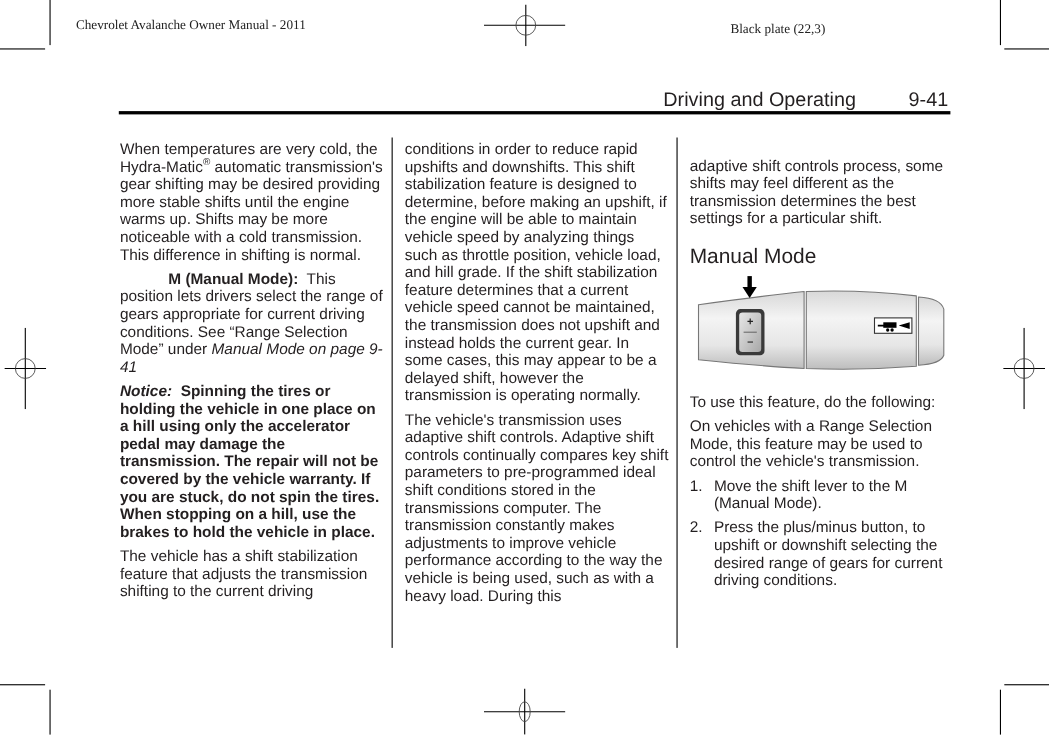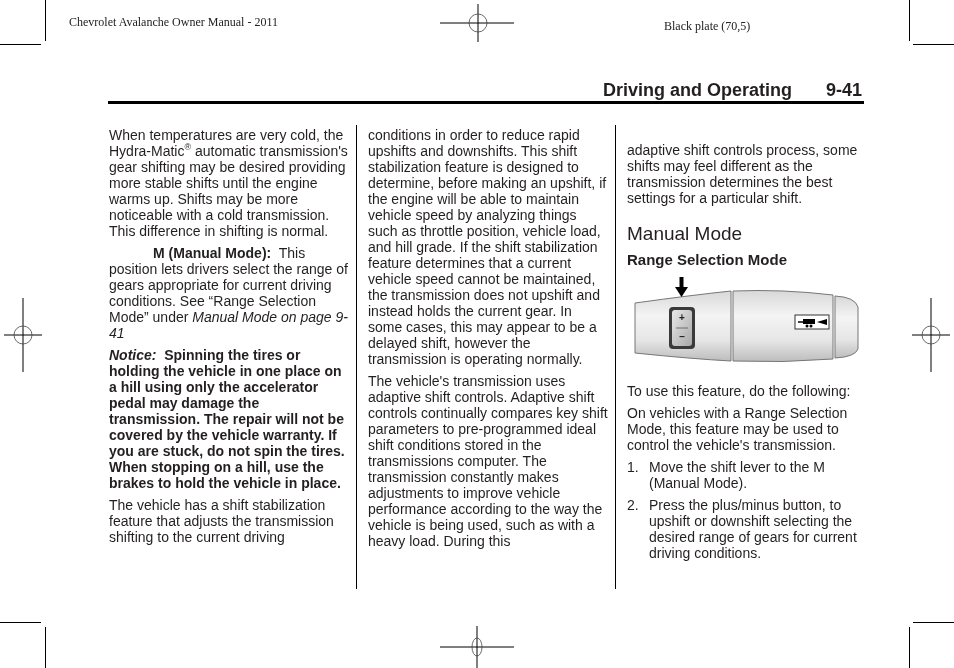--- a/index.html
+++ b/index.html
@@ -8,21 +8,21 @@
     .serif { font-family: "Liberation Serif", "DejaVu Serif", serif; text-align: center; }
     .sans { font-family: "Liberation Sans", "DejaVu Sans", sans-serif; }
 
     
     .crop-v { position: absolute; width: 1px; background: #000; }
     .crop-h { position: absolute; height: 1px; background: #000; }
     .reg { position: absolute; }
 
     .slug { font-size: 12px; color: #222; }
 
-    .header-title { font-size: 18px; font-weight: bold; color: #231f20; }
+    .header-title { font-size: 18px; font-weight: normal; color: #231f20; }
     .header-rule { position: absolute; left: 108px; top: 101px; width: 756px; height: 3px; background: #000; }
 
     .col { position: absolute; top: 127px; font-size: 14px; line-height: 16px; color: #231f20; }
     .col p { margin: 0 0 6px 0; }
     .divider { position: absolute; width: 1px; background: #000; top: 125px; height: 464px; }
 
     .b { font-weight: bold; margin-left: 44px; }
     .i { font-style: italic; }
     sup { font-size: 9px; line-height: 0; }
 
@@ -65,21 +65,21 @@
   <line x1="19" y1="0" x2="19" y2="74" stroke="#000" stroke-width="1"></line>
   <circle cx="19" cy="37" r="9" fill="none" stroke="#444" stroke-width="0.8"></circle>
 </svg>
 <svg class="reg" style="left:440px; top:626px;" width="74" height="42" viewBox="0 0 74 42">
   <line x1="0" y1="21" x2="74" y2="21" stroke="#000" stroke-width="1"></line>
   <line x1="37" y1="0" x2="37" y2="42" stroke="#000" stroke-width="1"></line>
   <ellipse cx="37" cy="21" rx="5" ry="9" fill="none" stroke="#444" stroke-width="0.8"></ellipse>
 </svg>
 
 <div class="abs serif slug" style="left:69px; top:15px;">Chevrolet Avalanche Owner Manual - 2011</div>
-<div class="abs serif slug" style="left:664px; top:19px;">Black plate (70,5)</div>
+<div class="abs serif slug" style="left:664px; top:19px;">Black plate (22,3)</div>
 
 <div class="abs sans header-title" style="left:603px; top:80px;">Driving and Operating</div>
 <div class="abs sans header-title" style="left:826px; top:80px;">9-41</div>
 <div class="header-rule"></div>
 
 <div class="divider" style="left:356px;"></div>
 <div class="divider" style="left:615px;"></div>
 
 <div class="col sans" style="left:109px; width:240px;">
   <p>
@@ -95,21 +95,20 @@
 </div>
 
 <div class="col sans" style="left:368px; width:240px;">
   <p>conditions in order to reduce rapid upshifts and downshifts. This shift stabilization feature is designed to determine, before making an upshift, if the engine will be able to maintain vehicle speed by analyzing things such as throttle position, vehicle load, and hill grade. If the shift stabilization feature determines that a current vehicle speed cannot be maintained, the transmission does not upshift and instead holds the current gear. In some cases, this may appear to be a delayed shift, however the transmission is operating normally.</p>
   <p>The vehicle's transmission uses adaptive shift controls. Adaptive shift controls continually compares key shift parameters to pre-programmed ideal shift conditions stored in the transmissions computer. The transmission constantly makes adjustments to improve vehicle performance according to the way the vehicle is being used, such as with a heavy load. During this</p>
 </div>
 
 <div class="col sans" style="left:627px; width:240px;margin-top:15px;">
   <p>adaptive shift controls process, some shifts may feel different as the transmission determines the best settings for a particular shift.</p>
   <h2 class="sec">Manual Mode</h2>
-  <h3 class="sub">Range Selection Mode</h3>
 
   <div class="figure">
     <svg width="230" height="90" viewBox="0 0 230 90">
       <defs>
         <linearGradient id="leverGrad" x1="0" y1="0" x2="0" y2="1">
           <stop offset="0" stop-color="#d8d8d8"></stop>
           <stop offset="0.35" stop-color="#f4f4f4"></stop>
           <stop offset="0.7" stop-color="#e6e6e6"></stop>
           <stop offset="1" stop-color="#bdbdbd"></stop>
         </linearGradient>

